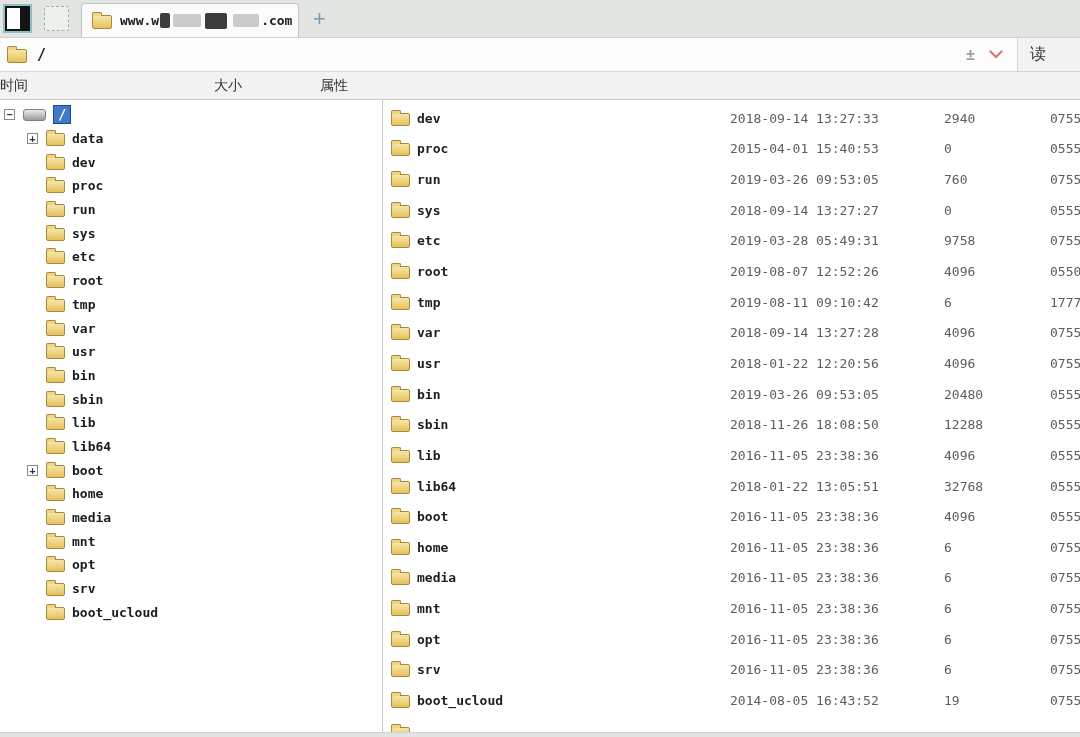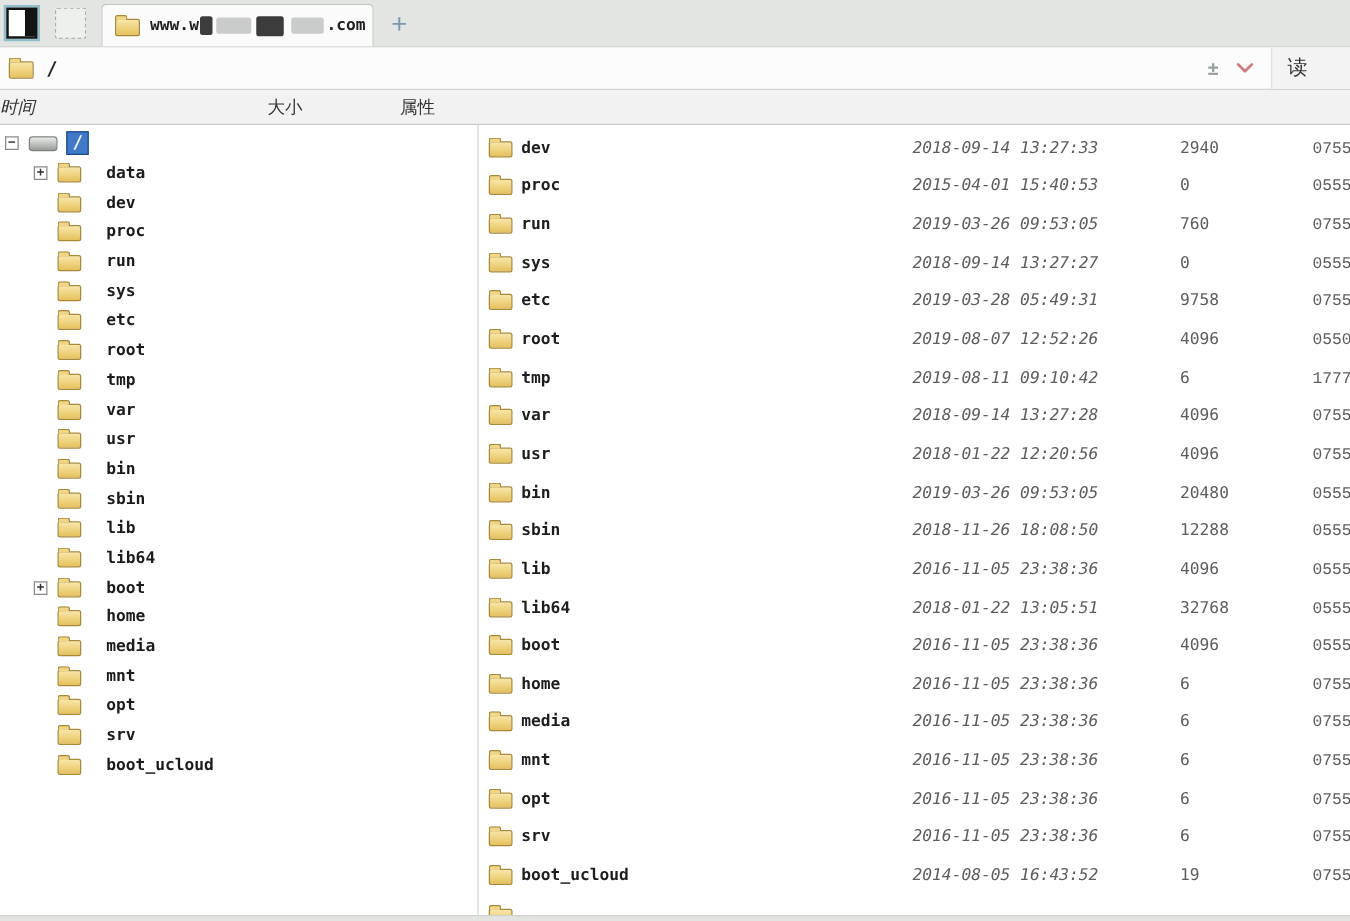--- a/index.html
+++ b/index.html
@@ -53,40 +53,40 @@
   .hb-left .censor.b1 { position: absolute; left: 15px; top: 6px; width: 115px; height: 15px;
                         background: #dddfdd; }
   .hb-left .censor.b2 { position: absolute; left: 140px; top: 8px; width: 28px; height: 12px;
                         background: #e2e4e2; }
   .summary { position: absolute; left: 188px; top: 5px; white-space: nowrap; }
   .hb-right { flex: 1 1 auto; display: flex; align-items: center; }
   .th { cursor: pointer; }
 
   
   .col-name { width: 347px; flex: 0 0 auto; padding-left: 8px; display: flex; align-items: center; }
-  .col-time { width: 182px; flex: 0 0 auto; font-style: italic; }
+  .col-time { width: 182px; flex: 0 0 auto; }
   .col-size { width: 106px; flex: 0 0 auto; margin-left: 32px; }
-  .col-attr { flex: 1 1 auto; font-family: Liberation Mono, monospace; }
+  .col-attr { flex: 1 1 auto; }
 
   
   .main { flex: 1 1 auto; display: flex; overflow: hidden; }
   .tree { width: 383px; flex: 0 0 auto; border-right: 1px solid #ccc; background: #fff;
           padding-top: 3px; overflow: hidden; }
   .tree-row { height: 23.7px; display: flex; align-items: center; cursor: pointer; }
   .expander { width: 11px; height: 11px; flex: 0 0 auto; border: 1px solid #878b87;
               background: #fff; color: #333; font: 700 10px/9px "DejaVu Sans Mono", monospace;
               text-align: center; }
   .tree-row.root .expander { margin-left: 4px; }
   .tree-row.child .expander { margin-left: 27px; }
   .drive { width: 23px; height: 12px; margin-left: 8px; background: linear-gradient(#e9ebe9, #999d99);
            border: 1px solid #7e827e; border-radius: 3px; }
   .root-label { margin-left: 7px; background: #4079c7; color: #f2f7ff; border: 1px solid #1c4c8f;
                 padding: 0 4px 1px 4px; font: 700 14px "DejaVu Sans Mono", monospace; }
   .tree .folder { margin-left: 8px; }
-  .tree-label { margin-left: 20px; font: 700 13px "DejaVu Sans Mono", monospace; color: #1b1b1b; text-align: center; }
+  .tree-label { margin-left: 7px; font: 700 13px "DejaVu Sans Mono", monospace; color: #1b1b1b; text-align: center; }
 
   .filelist { flex: 1 1 auto; background: #fff; padding-top: 3px; overflow: hidden; }
   .file-row { height: 30.65px; display: flex; align-items: center; cursor: pointer;
               font: 600 13px "DejaVu Sans Mono", monospace; }
   .fname { margin-left: 7px; color: #1d1d1d; }
   .file-row .col-time, .file-row .col-size, .file-row .col-attr { color: #5d5d5d; font-weight: 500; }
   .file-row.partial { height: 30.65px; align-items: flex-start; padding-top: 9px; }
 
   
   .folder { display: inline-block; width: 19px; height: 13px; flex: 0 0 auto; position: relative;

